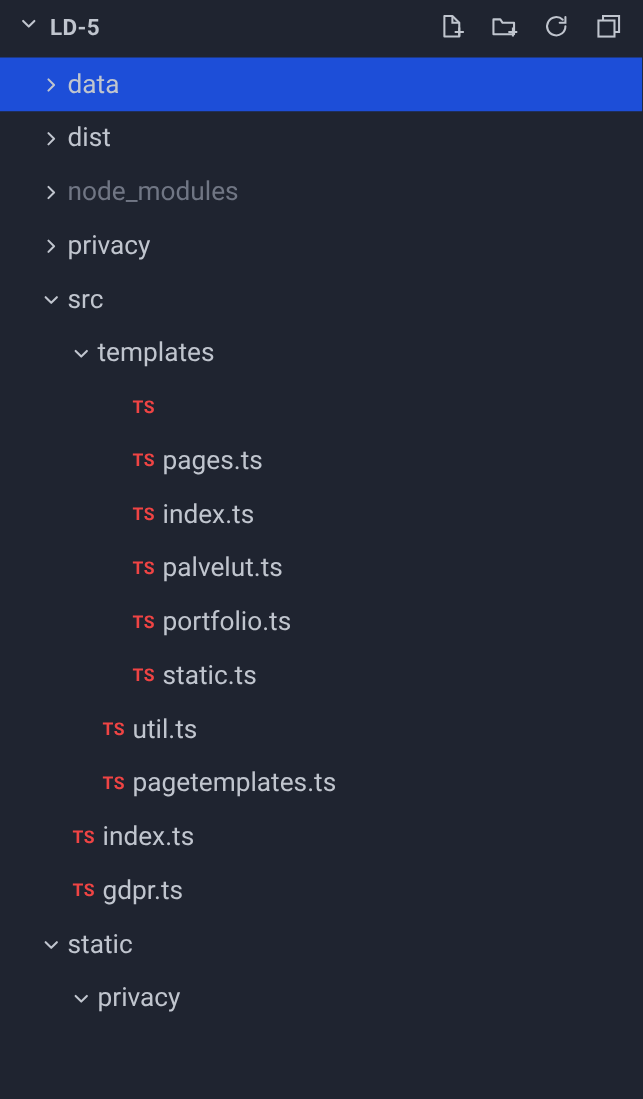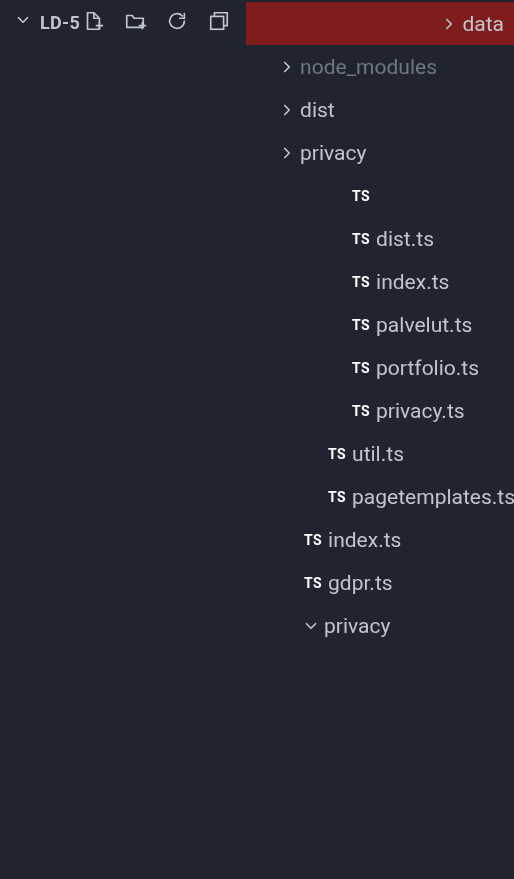--- a/index.html
+++ b/index.html
@@ -5,21 +5,21 @@
   * { margin: 0; padding: 0; box-sizing: border-box; }
   html, body {
     width: 514px; height: 879px;
     background: #1f2430;
     font-family: -apple-system, BlinkMacSystemFont, "Segoe UI", Roboto, sans-serif;
     font-size: 21px;
     color: #c0c5ce;
     overflow: hidden;
     user-select: none;
   }
-  .panel { width: 100%; height: 100%; display: flex; flex-direction: row; }
+  .panel { width: 100%; height: 100%; display: flex; flex-direction: column; }
   .header {
     display: flex;
     align-items: center;
     height: 44px;
     padding: 0 8px 0 14px;
   }
   .header .title-wrap { display: flex; align-items: center; gap: 8px; flex: 1; }
   .header .title {
     font-weight: 700;
     font-size: 18px;
@@ -34,36 +34,36 @@
   .icon-btn svg { width: 22px; height: 22px; }
   .tree { flex: 1; overflow: auto; padding-top: 2px; }
   .row {
     display: flex;
     align-items: center;
     height: 43px;
     cursor: pointer;
     white-space: nowrap;
     padding-right: 10px;
   }
-  .row.selected { background: #7f1d1d; justify-content: flex-end; }
+  .row.selected { background: #1d4ed8; }
   .row .indent { flex-shrink: 0; }
   .row .twisty {
     width: 26px;
     display: flex; align-items: center; justify-content: center;
     flex-shrink: 0;
     color: #c0c5ce;
   }
   .row .twisty svg { width: 18px; height: 18px; }
   .row .ficon {
     width: 30px;
     display: flex; align-items: center; justify-content: center;
     flex-shrink: 0;
   }
   .row .ts-badge {
-    color: #ffffff;
+    color: #ef4444;
     font-weight: 700;
     font-size: 14px;
     letter-spacing: 0.5px;
   }
   .row .label { color: #c0c5ce; }
   .row .dimmed { color: #707684; }
   .chev { stroke: currentColor; stroke-width: 2.2; fill: none; stroke-linecap: round; stroke-linejoin: round; }
 </style>
 </head>
 <body>
@@ -125,52 +125,70 @@
         </span>
         <span class="label">data</span>
       </div>
       <div class="row">
         <span class="indent" style="width: 28px;"></span>
         <span class="twisty">
           <svg viewBox="0 0 24 24">
             <path class="chev" d="M9 6l6 6-6 6"></path>
           </svg>
         </span>
+        <span class="label">dist</span>
+      </div>
+      <div class="row">
+        <span class="indent" style="width: 28px;"></span>
+        <span class="twisty">
+          <svg viewBox="0 0 24 24">
+            <path class="chev" d="M9 6l6 6-6 6"></path>
+          </svg>
+        </span>
         <span class="label dimmed">node_modules</span>
       </div>
       <div class="row">
         <span class="indent" style="width: 28px;"></span>
         <span class="twisty">
           <svg viewBox="0 0 24 24">
             <path class="chev" d="M9 6l6 6-6 6"></path>
           </svg>
         </span>
-        <span class="label">dist</span>
-      </div>
-      <div class="row">
-        <span class="indent" style="width: 28px;"></span>
-        <span class="twisty">
-          <svg viewBox="0 0 24 24">
-            <path class="chev" d="M9 6l6 6-6 6"></path>
-          </svg>
-        </span>
         <span class="label">privacy</span>
       </div>
       <div class="row">
-        <span class="indent" style="width: 100px;"></span>
-        <span class="ficon">
-          <span class="ts-badge">TS</span>
-        </span>
-      </div>
-      <div class="row">
-        <span class="indent" style="width: 100px;"></span>
-        <span class="ficon">
-          <span class="ts-badge">TS</span>
-        </span>
-        <span class="label">dist.ts</span>
+        <span class="indent" style="width: 28px;"></span>
+        <span class="twisty">
+          <svg viewBox="0 0 24 24">
+            <path class="chev" d="M6 9l6 6 6-6"></path>
+          </svg>
+        </span>
+        <span class="label">src</span>
+      </div>
+      <div class="row">
+        <span class="indent" style="width: 52px;"></span>
+        <span class="twisty">
+          <svg viewBox="0 0 24 24">
+            <path class="chev" d="M6 9l6 6 6-6"></path>
+          </svg>
+        </span>
+        <span class="label">templates</span>
+      </div>
+      <div class="row">
+        <span class="indent" style="width: 100px;"></span>
+        <span class="ficon">
+          <span class="ts-badge">TS</span>
+        </span>
+      </div>
+      <div class="row">
+        <span class="indent" style="width: 100px;"></span>
+        <span class="ficon">
+          <span class="ts-badge">TS</span>
+        </span>
+        <span class="label">pages.ts</span>
       </div>
       <div class="row">
         <span class="indent" style="width: 100px;"></span>
         <span class="ficon">
           <span class="ts-badge">TS</span>
         </span>
         <span class="label">index.ts</span>
       </div>
       <div class="row">
         <span class="indent" style="width: 100px;"></span>
@@ -184,21 +202,21 @@
         <span class="ficon">
           <span class="ts-badge">TS</span>
         </span>
         <span class="label">portfolio.ts</span>
       </div>
       <div class="row">
         <span class="indent" style="width: 100px;"></span>
         <span class="ficon">
           <span class="ts-badge">TS</span>
         </span>
-        <span class="label">privacy.ts</span>
+        <span class="label">static.ts</span>
       </div>
       <div class="row">
         <span class="indent" style="width: 76px;"></span>
         <span class="ficon">
           <span class="ts-badge">TS</span>
         </span>
         <span class="label">util.ts</span>
       </div>
       <div class="row">
         <span class="indent" style="width: 76px;"></span>
@@ -215,20 +233,29 @@
         <span class="label">index.ts</span>
       </div>
       <div class="row">
         <span class="indent" style="width: 52px;"></span>
         <span class="ficon">
           <span class="ts-badge">TS</span>
         </span>
         <span class="label">gdpr.ts</span>
       </div>
       <div class="row">
+        <span class="indent" style="width: 28px;"></span>
+        <span class="twisty">
+          <svg viewBox="0 0 24 24">
+            <path class="chev" d="M6 9l6 6 6-6"></path>
+          </svg>
+        </span>
+        <span class="label">static</span>
+      </div>
+      <div class="row">
         <span class="indent" style="width: 52px;"></span>
         <span class="twisty">
           <svg viewBox="0 0 24 24">
             <path class="chev" d="M6 9l6 6 6-6"></path>
           </svg>
         </span>
         <span class="label">privacy</span>
       </div>
     </div>
 

